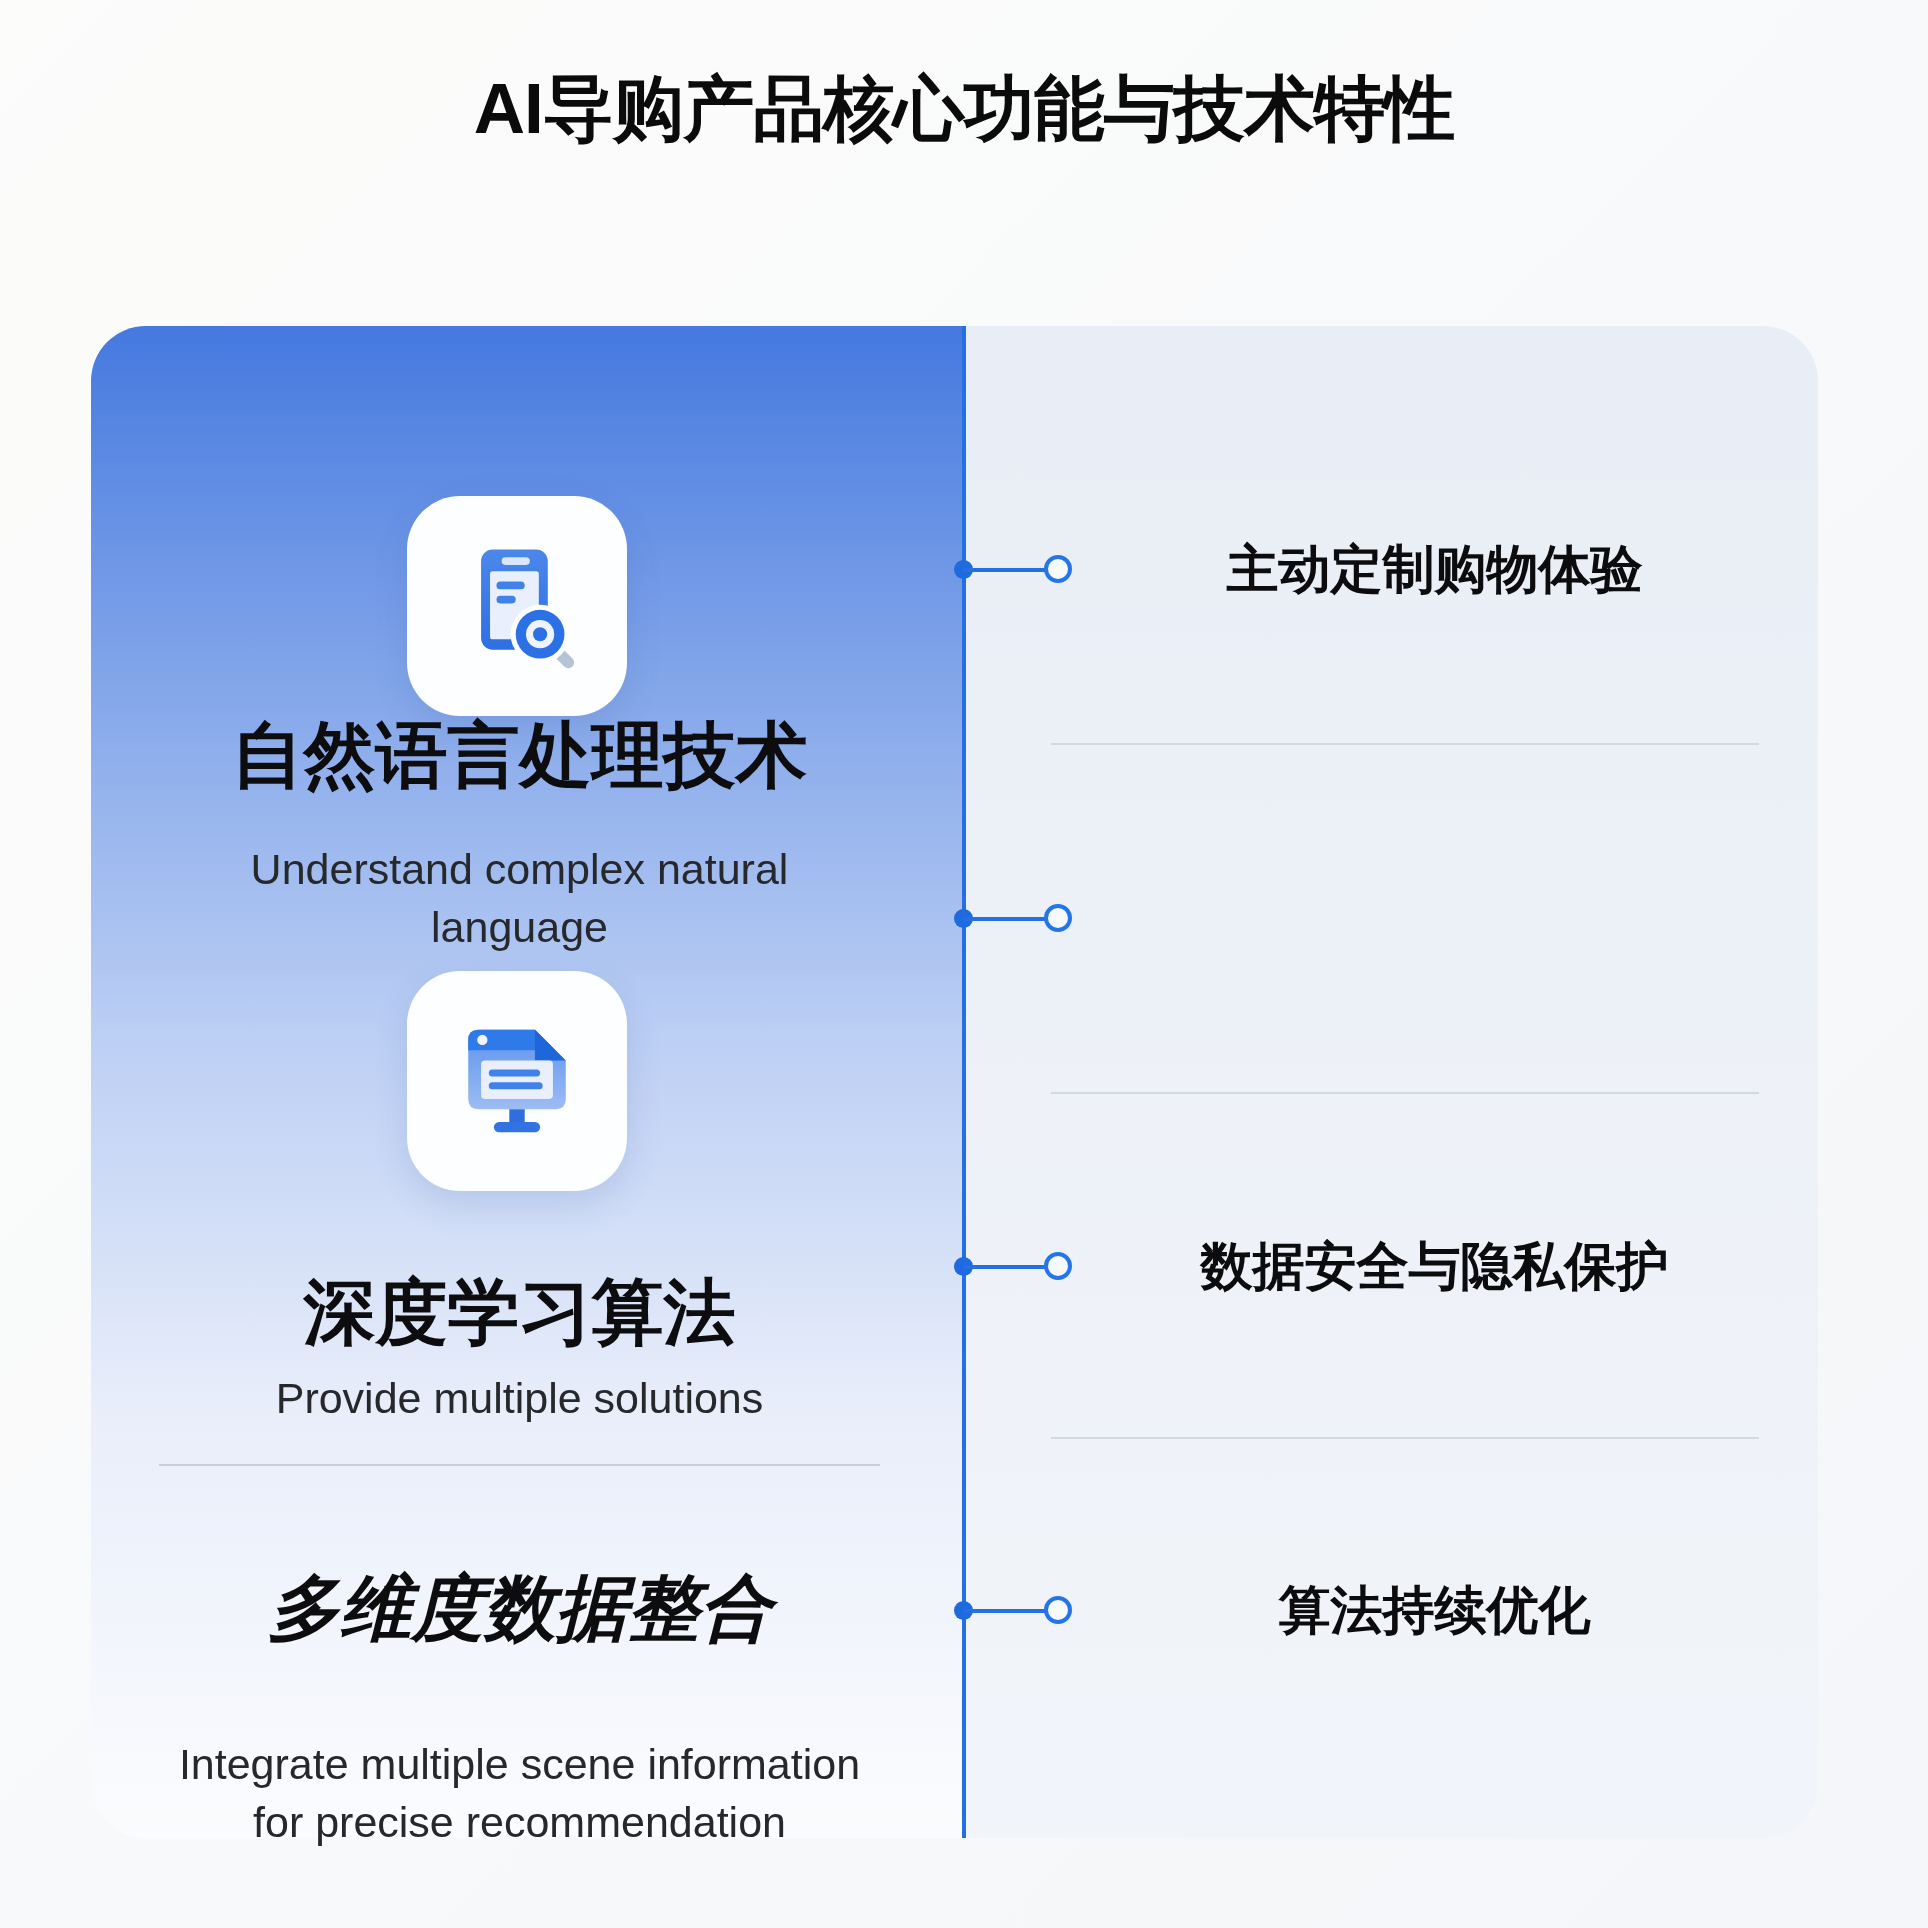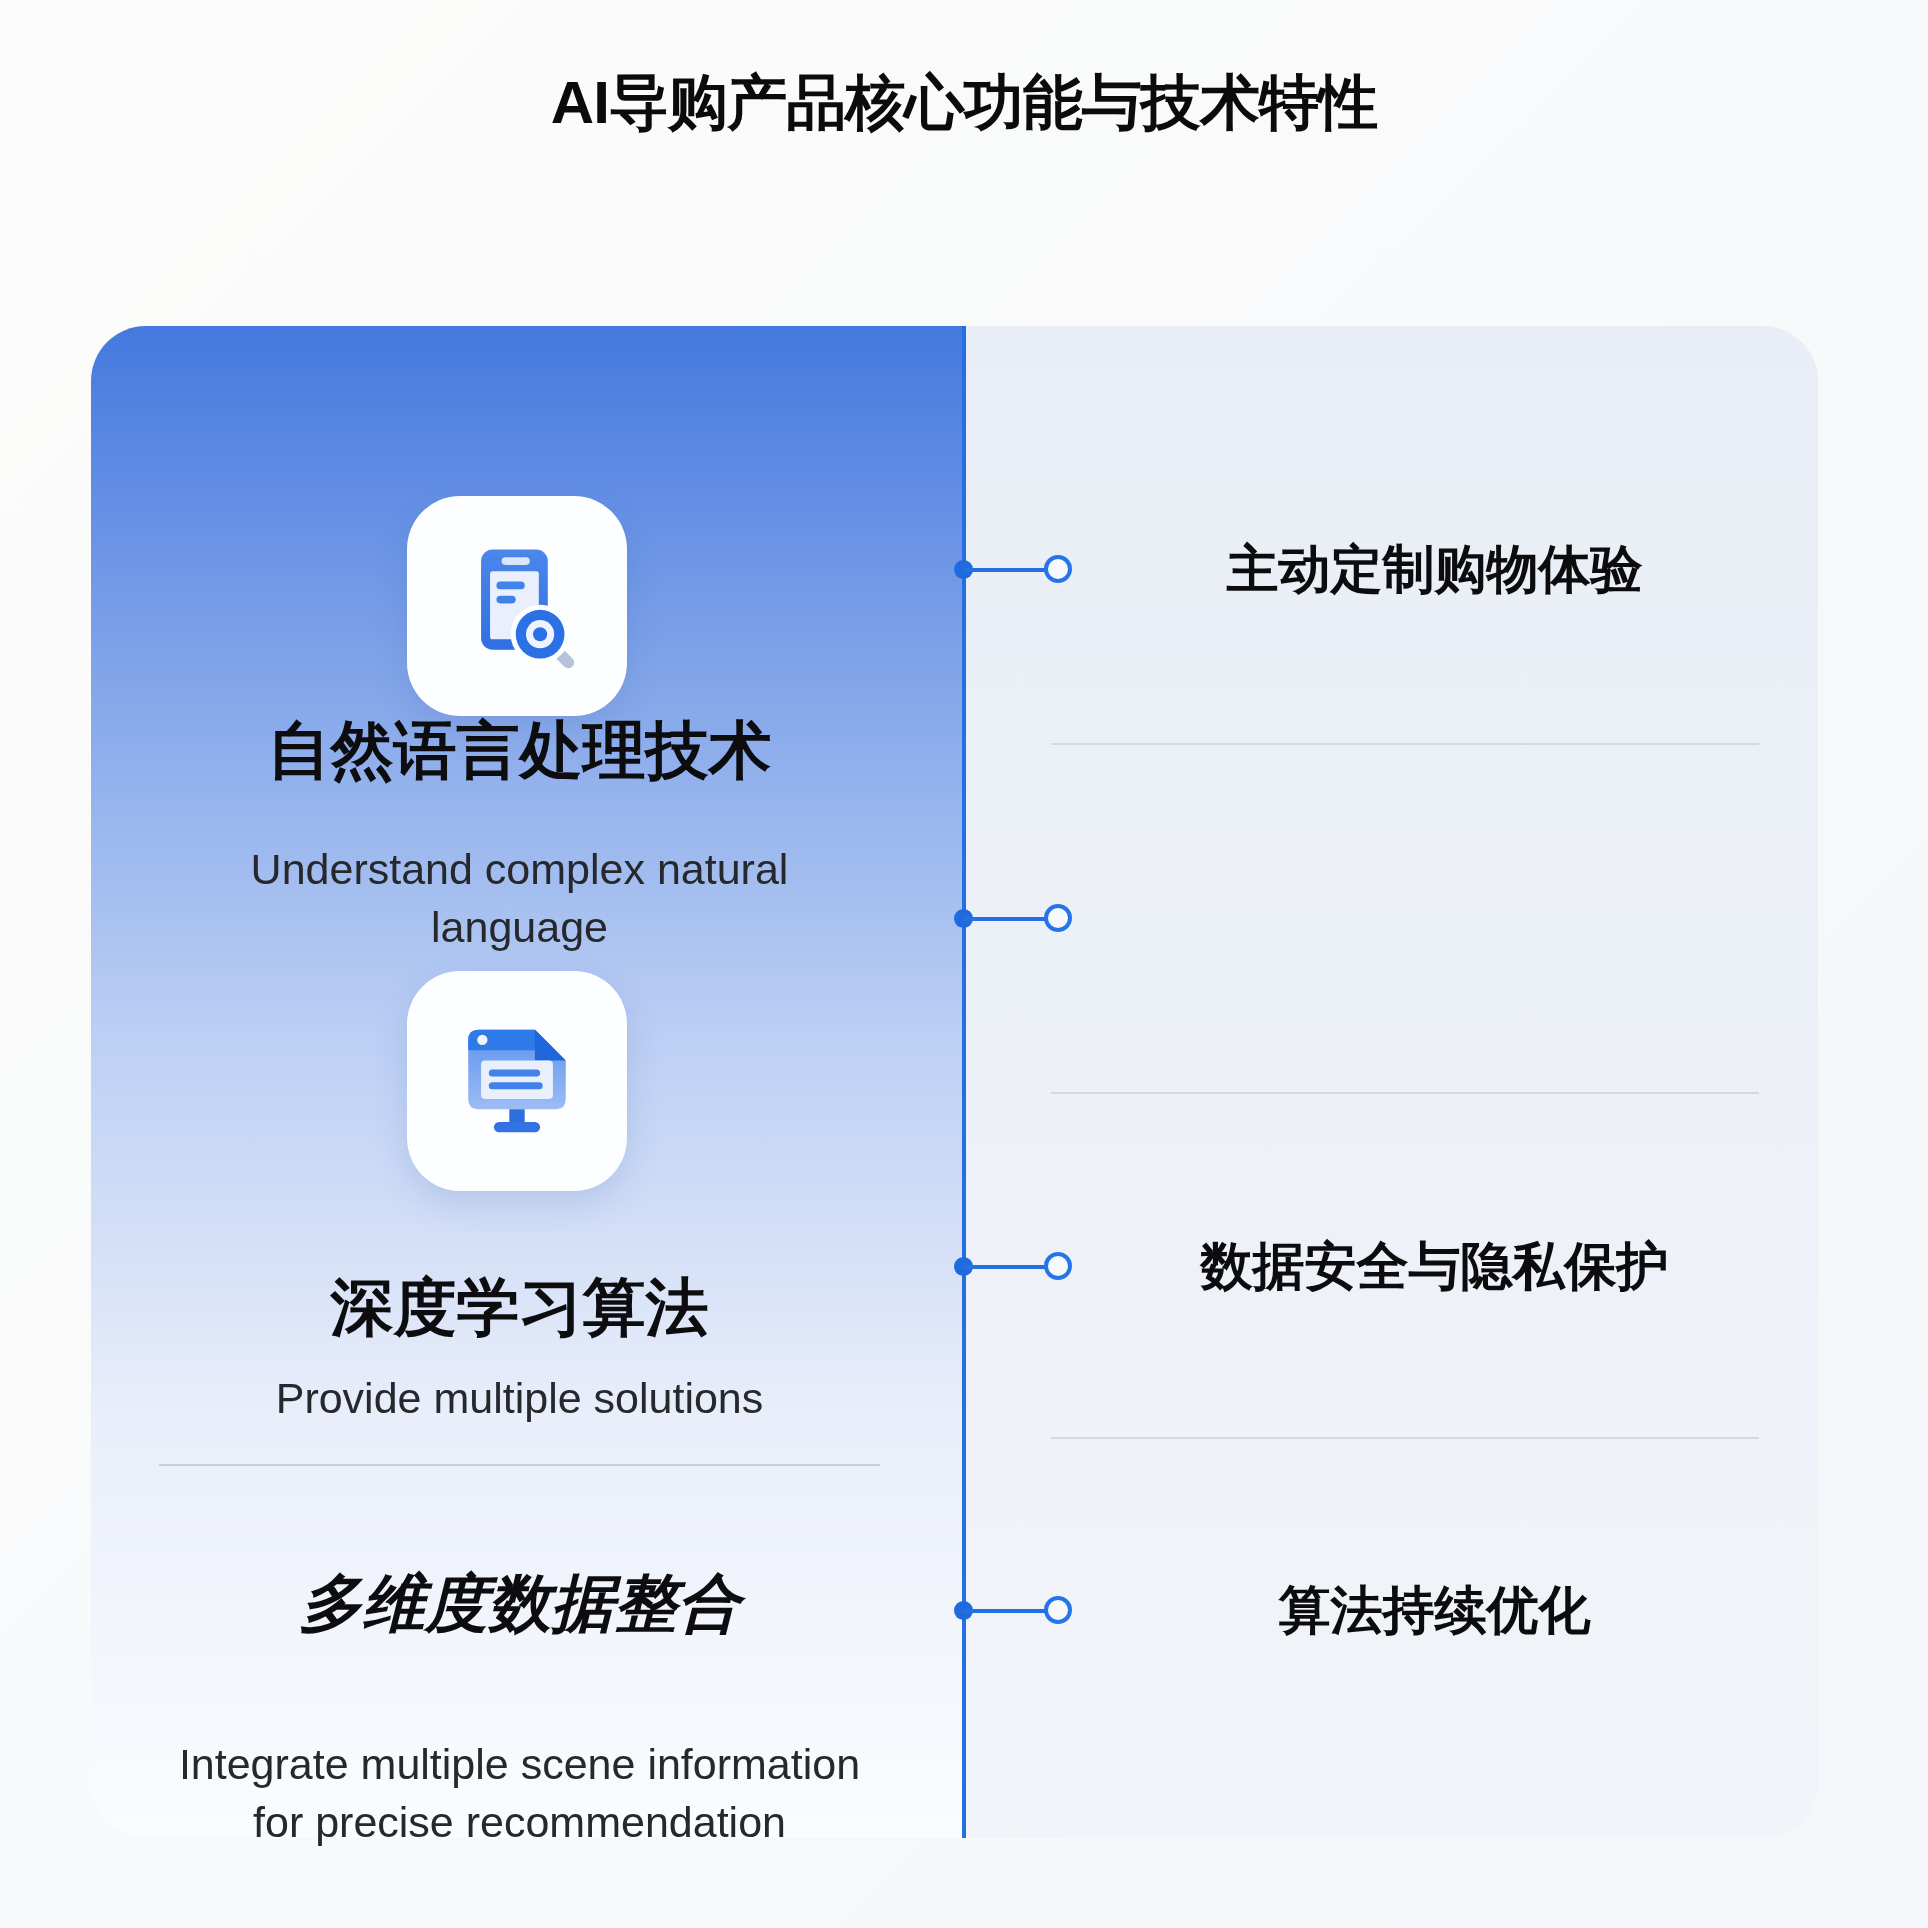--- a/index.html
+++ b/index.html
@@ -7,21 +7,21 @@
     width:1928px;height:1928px;
     font-family:"Liberation Sans","DejaVu Sans",sans-serif;
     background:linear-gradient(135deg,#fcfcfb 0%,#f4f6f9 100%);
     overflow:hidden;
   }
   .page{position:relative;width:1928px;height:1928px;}
 
   .title{
     position:absolute;top:68px;left:0;width:1928px;
     text-align:center;
-    font-size:60px;font-weight:900;color:#0b0b0c;
+    font-size:71px;font-weight:900;color:#0b0b0c;
     letter-spacing:-0.9px;line-height:1.15;
   }
 
   .card{
     position:absolute;left:91px;top:326px;width:1727px;height:1512px;
   }
   .panel-left{
     position:absolute;left:0;top:0;width:873px;height:1512px;
     border-radius:55px 0 0 55px;
     background:linear-gradient(180deg,#4579df 0%,#7fa3e9 22%,#bccff4 47%,#e9eefa 72%,#fbfcfe 100%);
@@ -42,21 +42,21 @@
     background:#fdfeff;border-radius:53px;
     box-shadow:0 13px 34px rgba(50,90,170,.16);
     display:flex;align-items:center;justify-content:center;
   }
   .icon-box svg{width:154px;height:154px;display:block;}
   .icon-1{left:316px;top:170px;}
   .icon-2{left:316px;top:645px;}
 
   .lf-heading{
     position:absolute;left:0;width:857px;text-align:center;
-    font-size:63px;font-weight:800;color:#0d0d0f;line-height:1.1;
+    font-size:72px;font-weight:800;color:#0d0d0f;line-height:1.1;
   }
   .h1{top:390px;}
   .h2{top:947px;}
   .h3{top:1243px;font-style:italic;}
 
   .lf-sub{
     position:absolute;left:33px;width:791px;text-align:center;
     font-size:43px;font-weight:400;color:#26282c;line-height:1.36;
     white-space:pre-line;
   }

